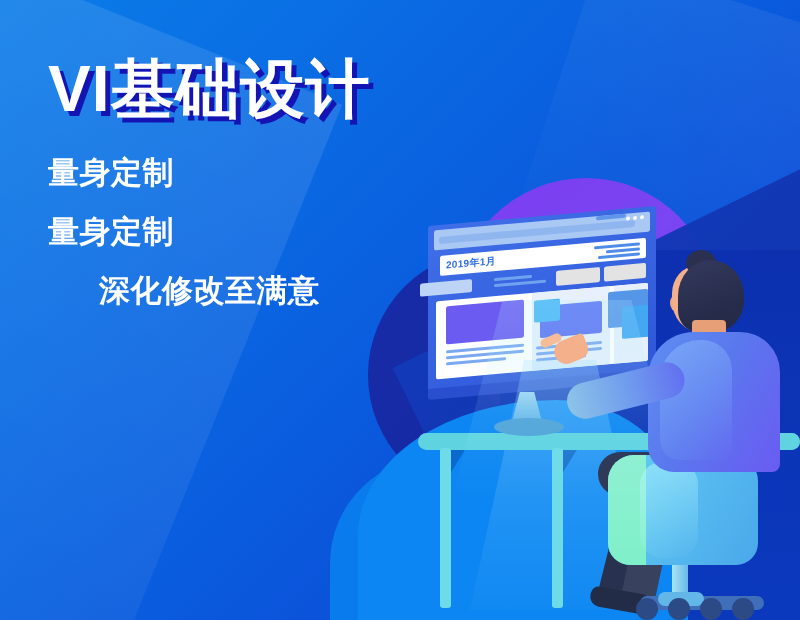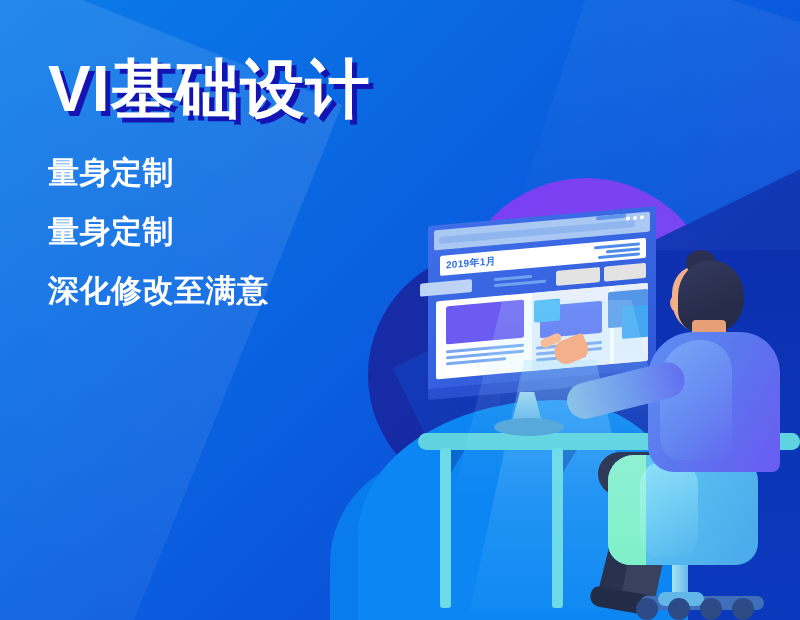--- a/index.html
+++ b/index.html
@@ -112,21 +112,21 @@
   }
   .sub-item {
     font-size: 31px;
     font-weight: 700;
     color: #ffffff;
     line-height: 1.0;
     margin-bottom: 28px;
     white-space: nowrap;
     letter-spacing: 0.5px;
   }
-  .sub-item:last-child { margin-bottom: 0; }
+  .sub-item:last-child { margin-bottom: 0; text-align: center; }
 
   
   .illustration { position: absolute; inset: 0; z-index: 10; }
 
   .desk-top {
     position: absolute;
     left: 418px; top: 433px;
     width: 382px; height: 17px;
     background: #5fd4e0;
     border-radius: 9px;

